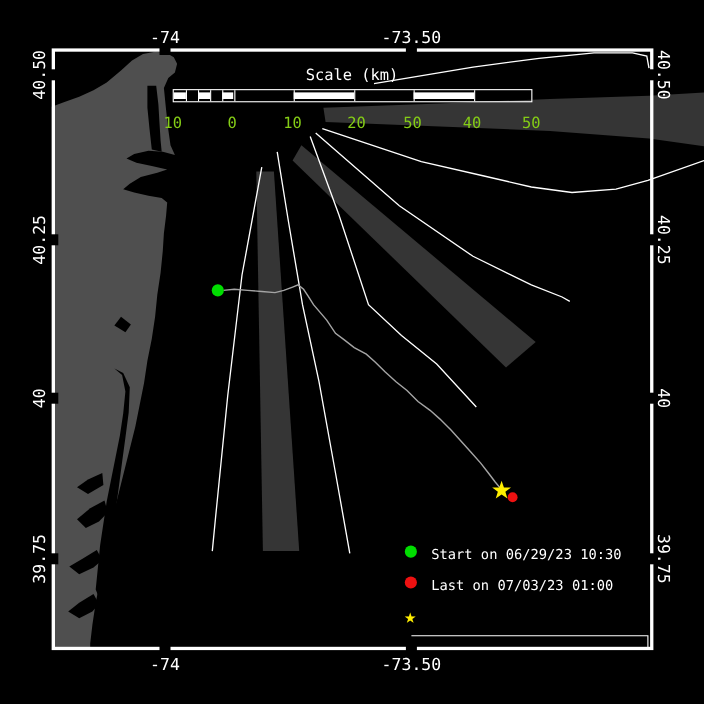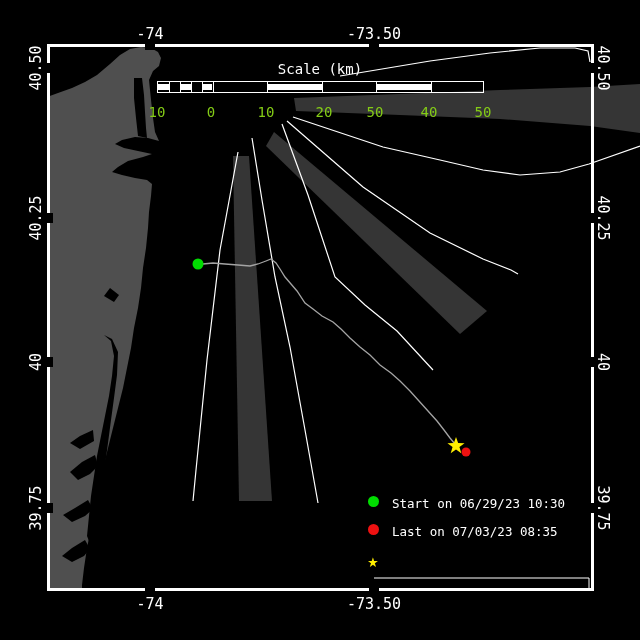--- a/index.html
+++ b/index.html
@@ -88,21 +88,21 @@
         <div class="legend-row">
           <span class="legend-marker">
             <span class="legend-dot" style="background: rgb(0, 221, 0);"></span>
           </span>
           <span class="legend-text">Start on 06/29/23 10:30</span>
         </div>
         <div class="legend-row">
           <span class="legend-marker">
             <span class="legend-dot" style="background: rgb(238, 17, 17);"></span>
           </span>
-          <span class="legend-text">Last on 07/03/23 08:35</span>
+          <span class="legend-text">Last on 07/03/23 01:00</span>
         </div>
         <div class="legend-row">
           <span class="legend-marker">
             <span class="legend-star" style="color: rgb(255, 238, 0);">★</span>
           </span>
         </div>
       </div>
   <div class="axis-label" style="left: 150px; top: 34px;">-74</div>
       <div class="axis-label" style="left: 374px; top: 34px;">-73.50</div>
       <div class="axis-label" style="left: 150px; top: 604px;">-74</div>

